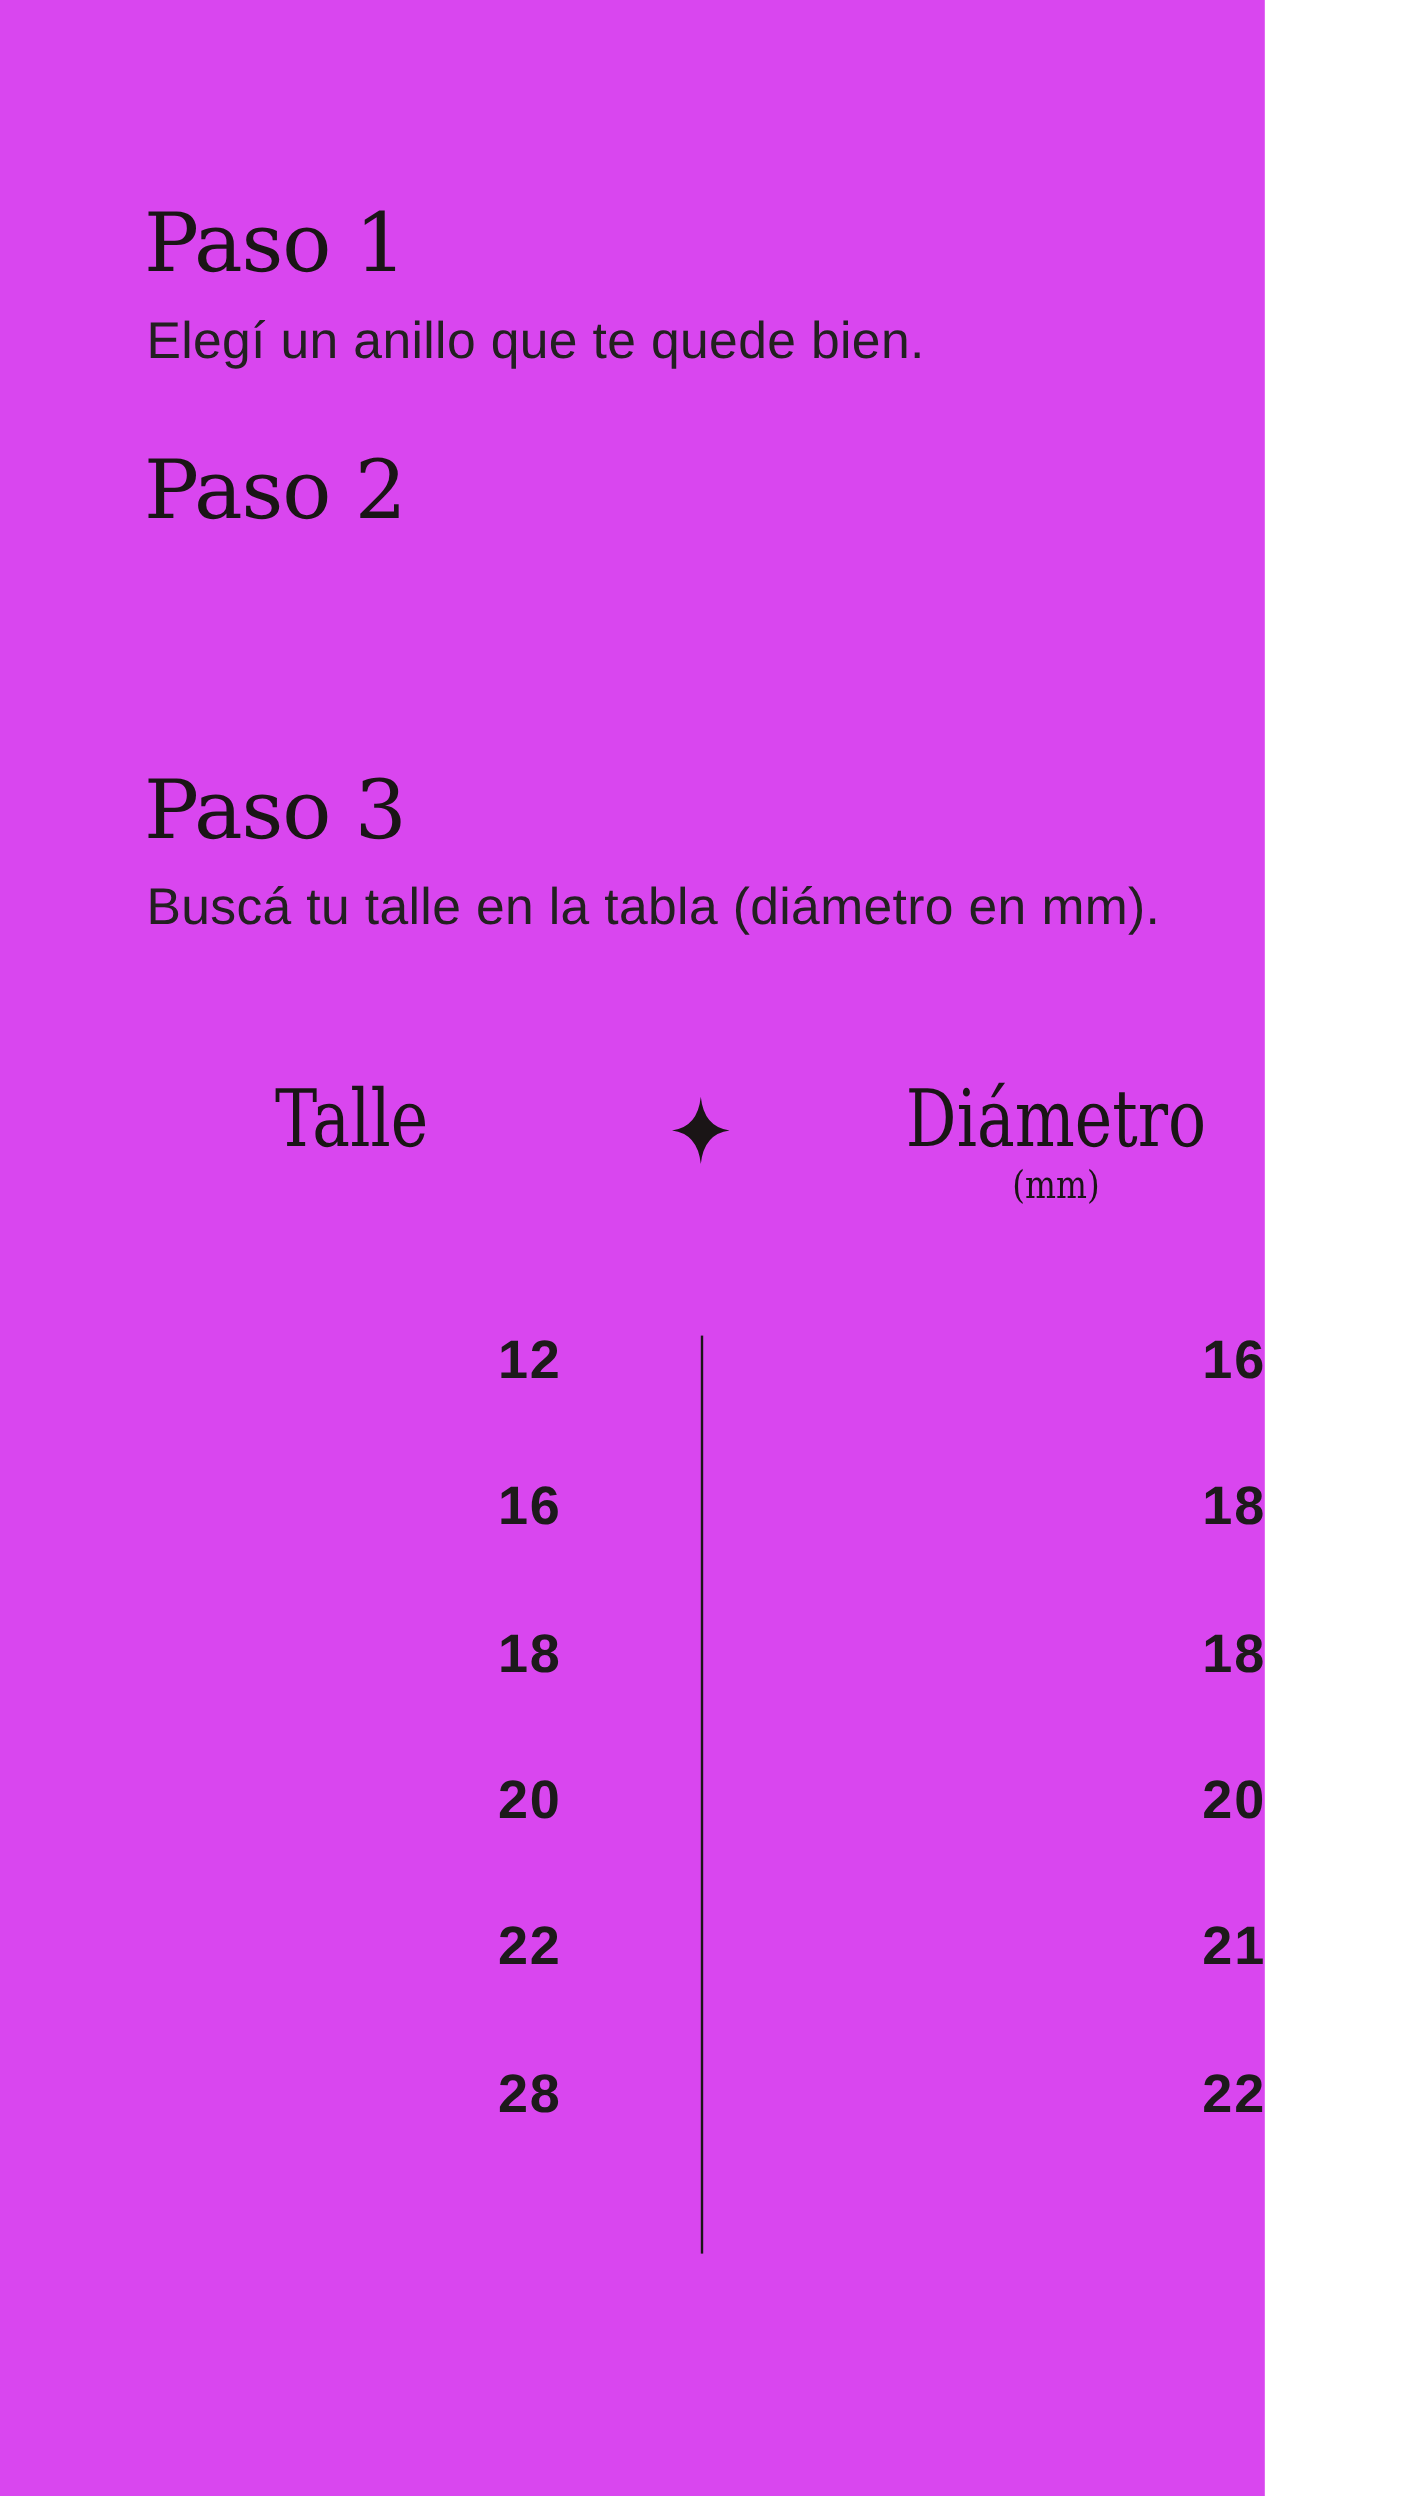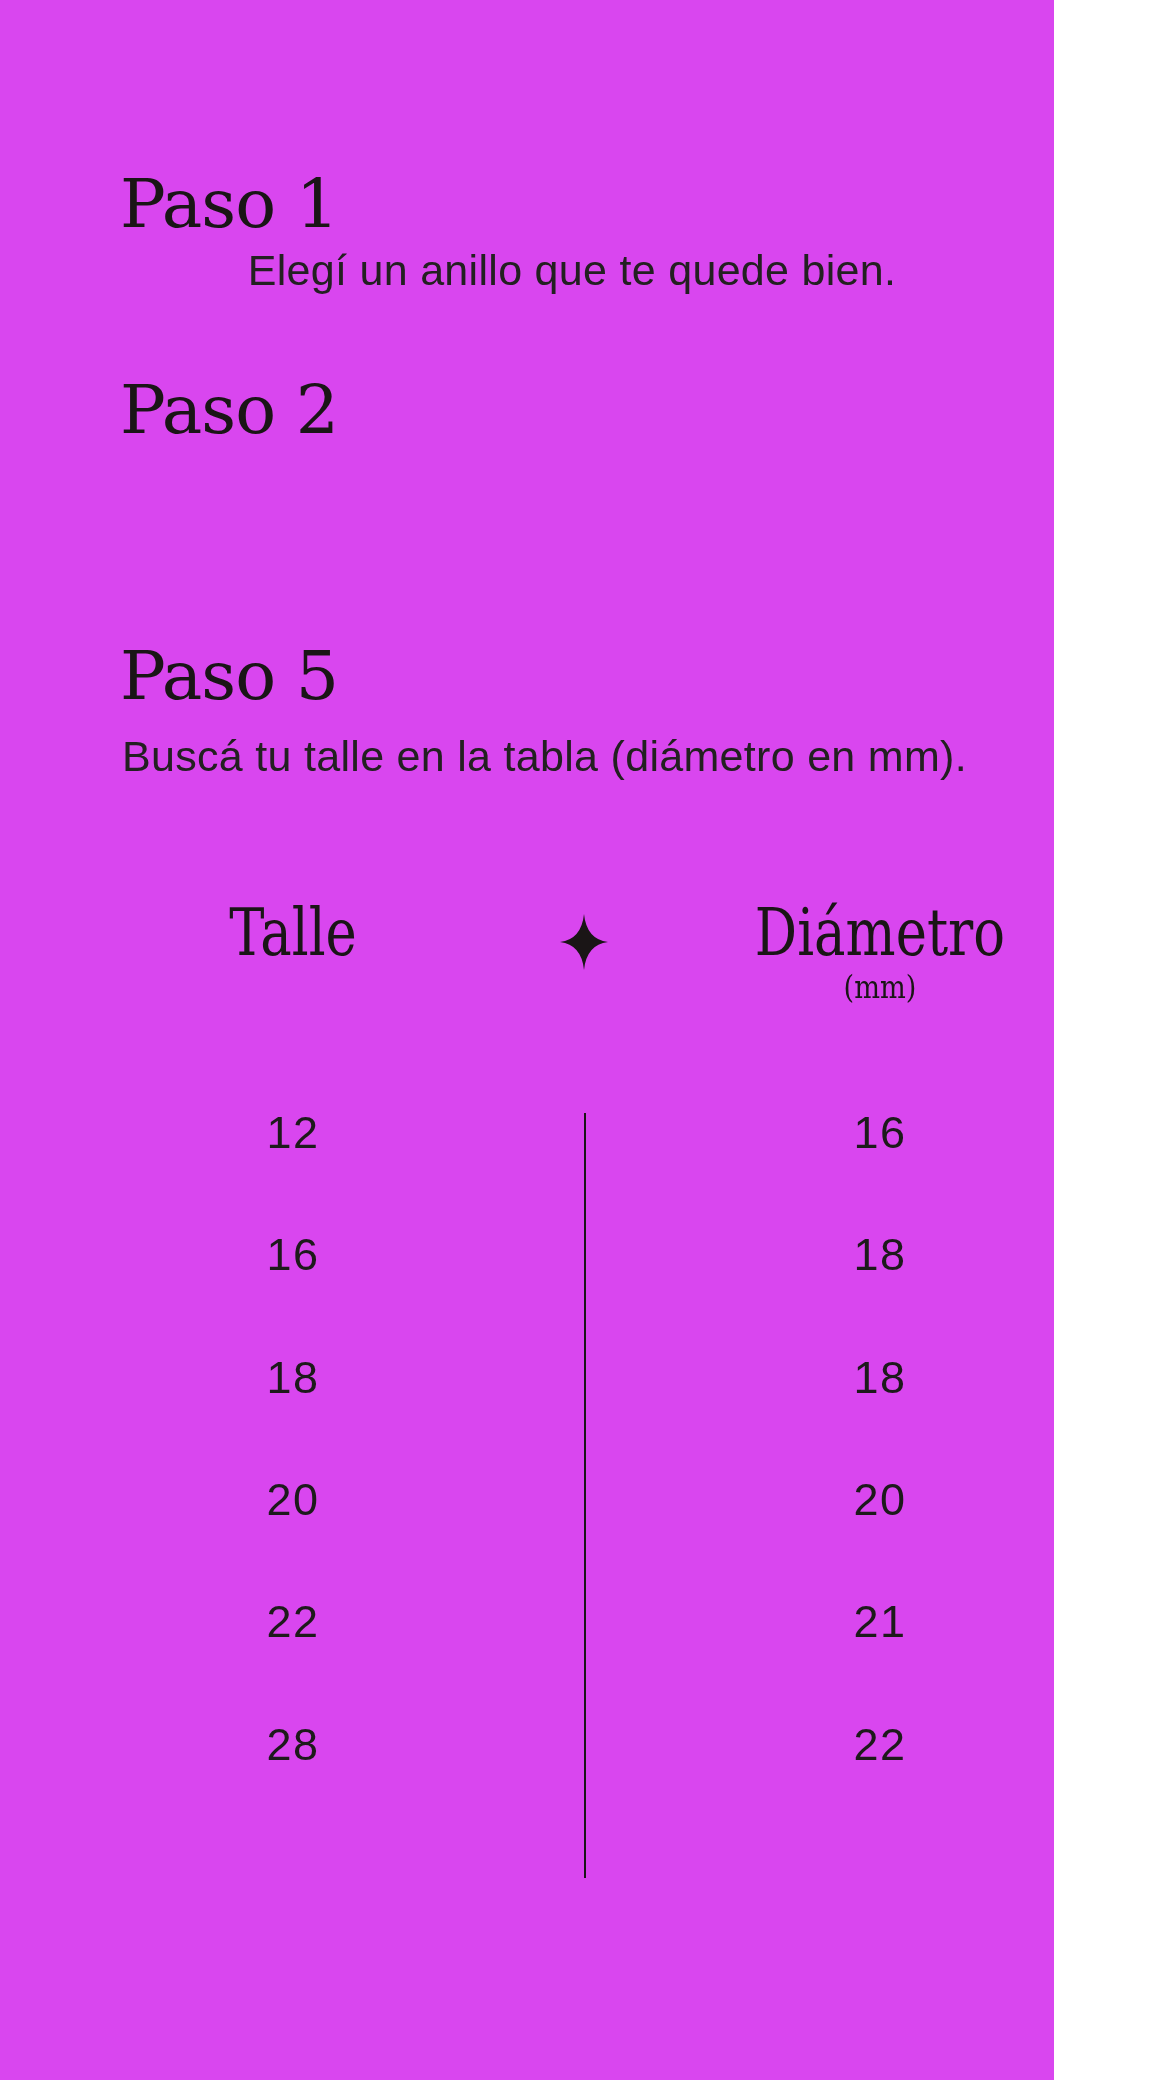--- a/index.html
+++ b/index.html
@@ -29,21 +29,21 @@
     position: absolute;
     left: 122px;
     font-family: "Liberation Sans", sans-serif;
     font-weight: 300;
     font-size: 43px;
     line-height: 1.28;
     color: #232021;
     letter-spacing: 0.3px;
   }
   #paso1-title { top: 170px; }
-  #paso1-body  { top: 243px; width: 900px; text-align: center; }
+  #paso1-body  { top: 257px; width: 900px; }
   #paso2-title { top: 376px; }
   #paso2-body  { top: 464px; width: 845px; }
   #paso3-title { top: 642px; }
   #paso3-body  { top: 729px; width: 960px; }
 
   .table-header {
     position: absolute;
     width: 350px;
     text-align: center;
     font-family: "DejaVu Serif", serif;
@@ -93,41 +93,41 @@
   }
   .size-row {
     position: relative;
     height: 122.3px;
   }
   .size-cell {
     position: absolute;
     top: 50%;
     transform: translateY(-50%);
     width: 350px;
-    text-align: center;
+    text-align: right;
     font-family: "Liberation Sans", sans-serif;
-    font-weight: 400;
+    font-weight: 700;
     font-size: 45px;
     letter-spacing: 1.5px;
     color: #1d1a1b;
   }
   .cell-talle    { left: 118px; }
   .cell-diametro { left: 705px; }
 </style>
 </head>
 <body>
 
 <div class="canvas">
 
   <div class="step-title" id="paso1-title">Paso 1</div>
   <div class="step-body" id="paso1-body">Elegí un anillo que te quede bien.</div>
 
   <div class="step-title" id="paso2-title">Paso 2</div>
 
-  <div class="step-title" id="paso3-title">Paso 5</div>
+  <div class="step-title" id="paso3-title">Paso 3</div>
   <div class="step-body" id="paso3-body">Buscá tu talle en la tabla (diámetro en mm).</div>
 
   <div class="table-header" id="talle-header">Talle</div>
 
   <div class="star-wrap">
     <svg width="48" height="56" viewBox="0 0 48 56" xmlns="http://www.w3.org/2000/svg" aria-hidden="true">
       <path d="M24 0 Q26.6 25.4 48 28 Q26.6 30.6 24 56 Q21.4 30.6 0 28 Q21.4 25.4 24 0 Z" fill="#1a1516"></path>
     </svg>
   </div>
 

